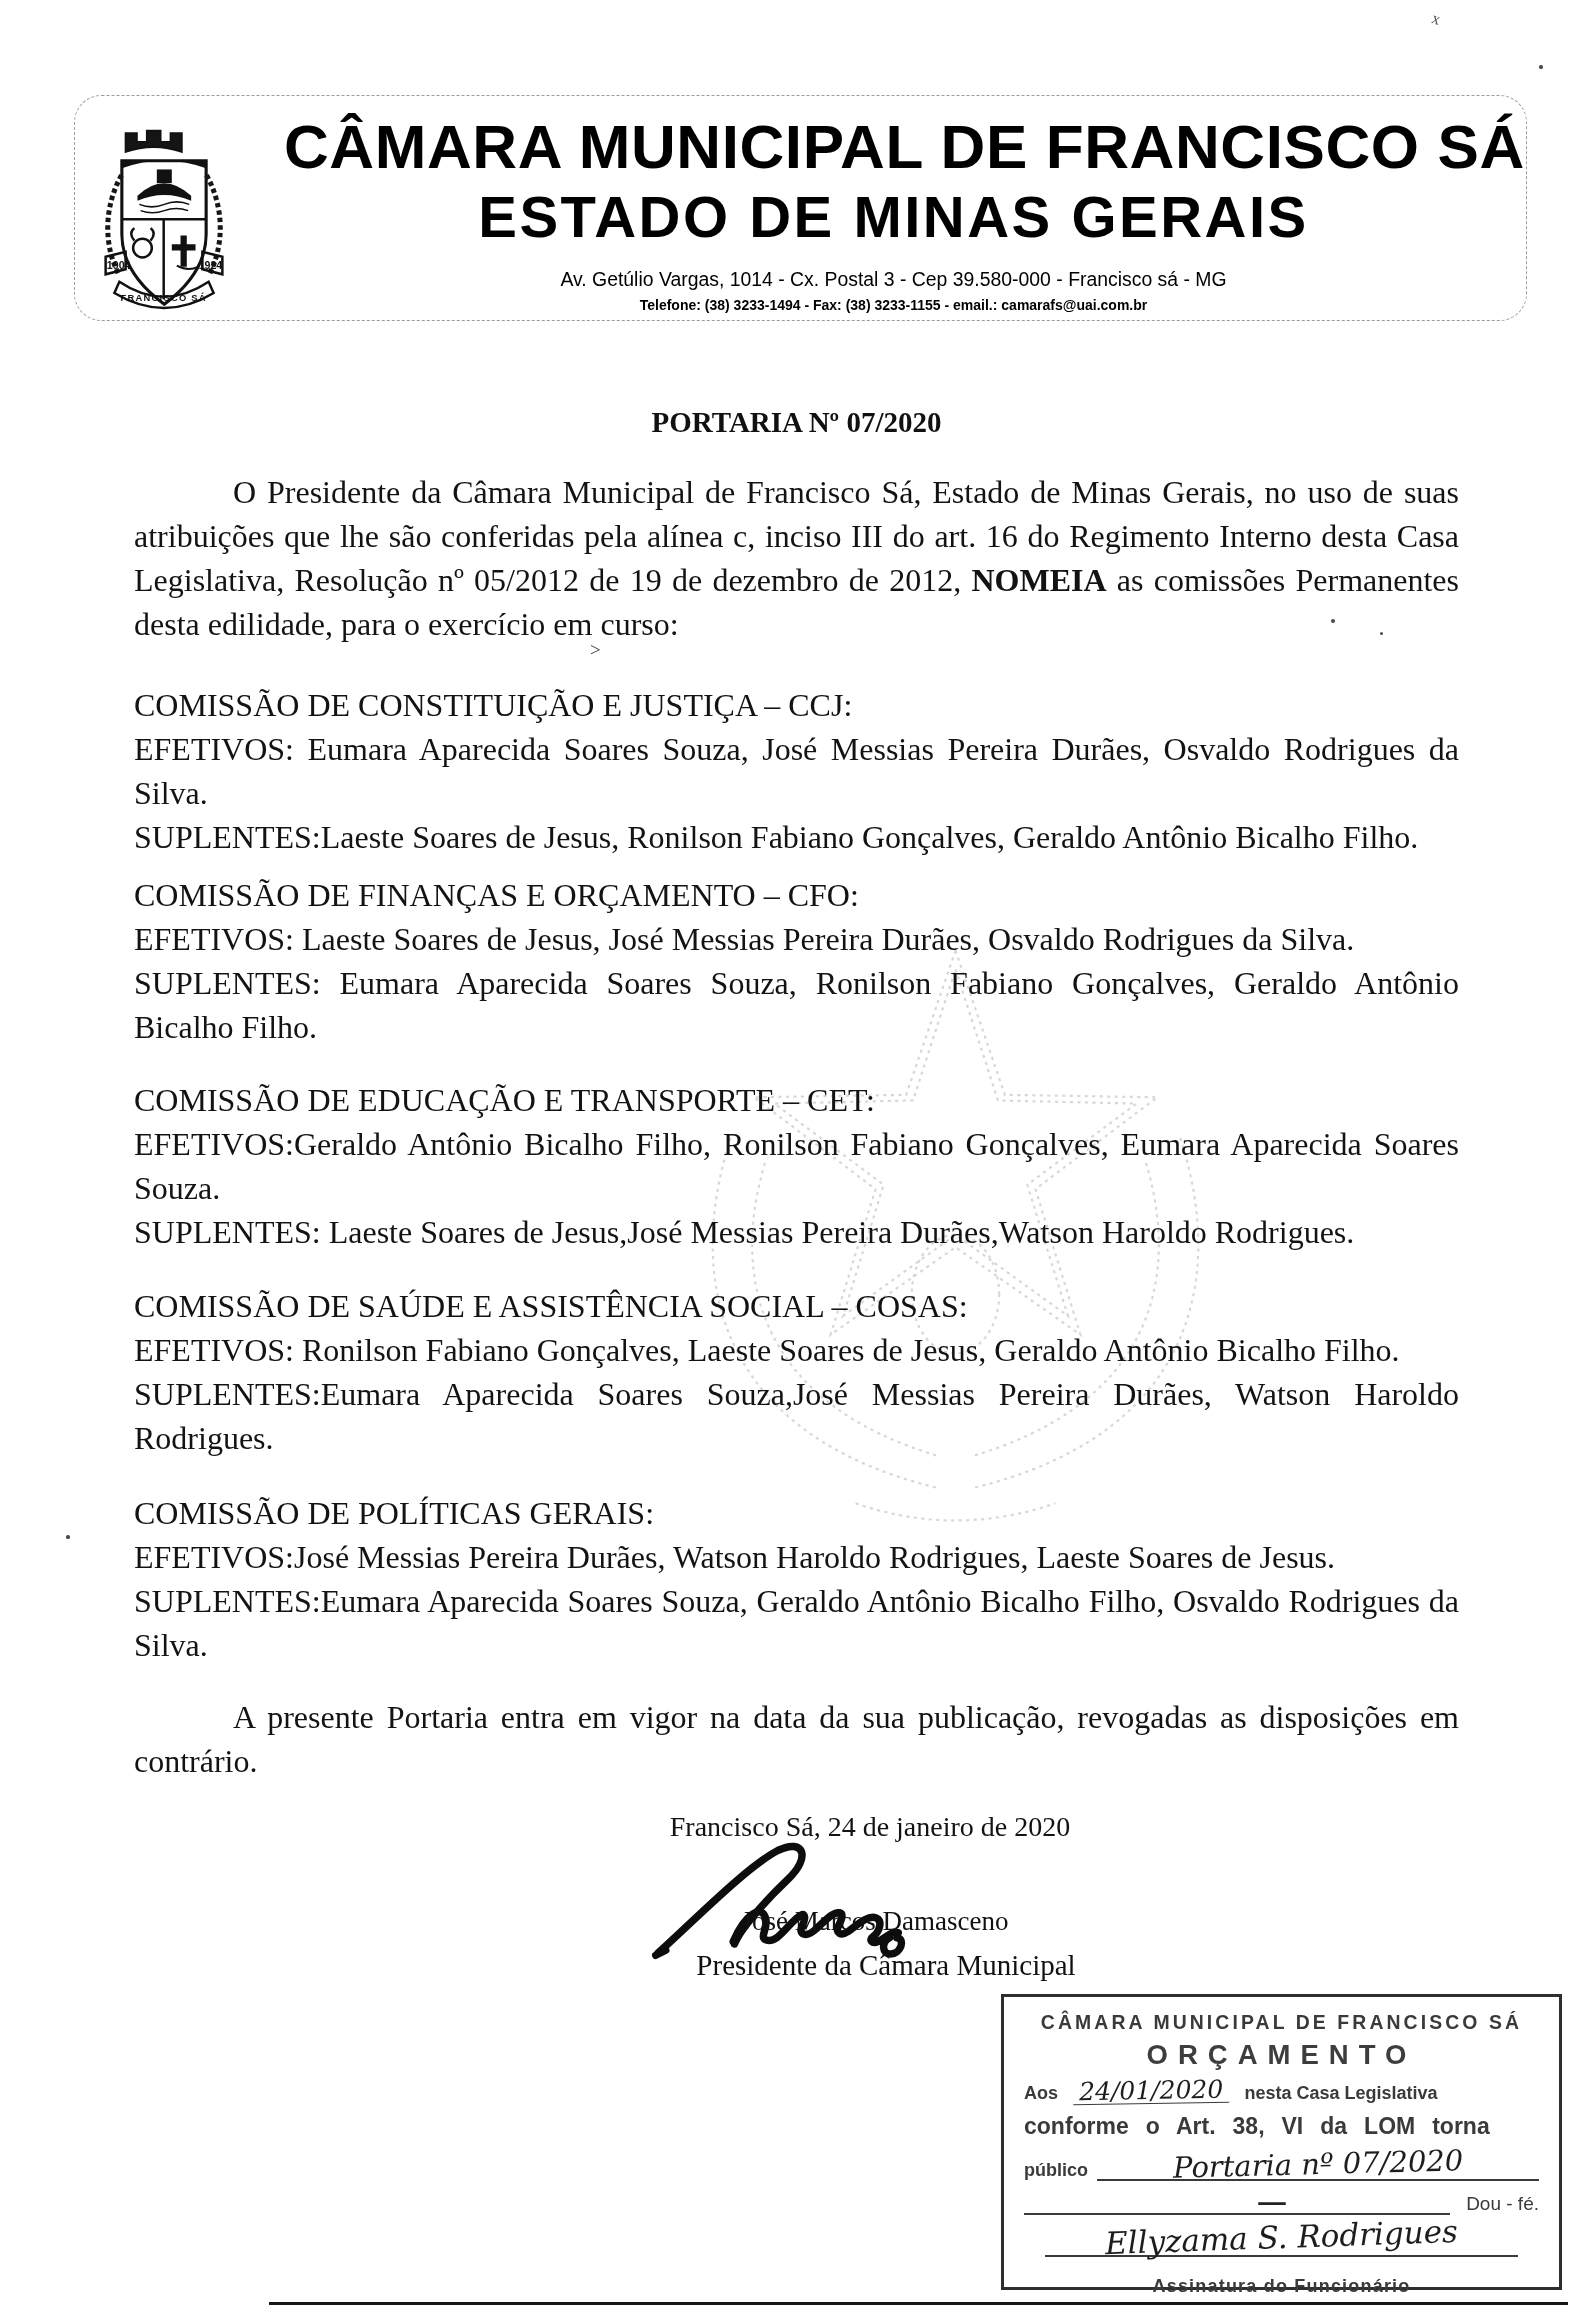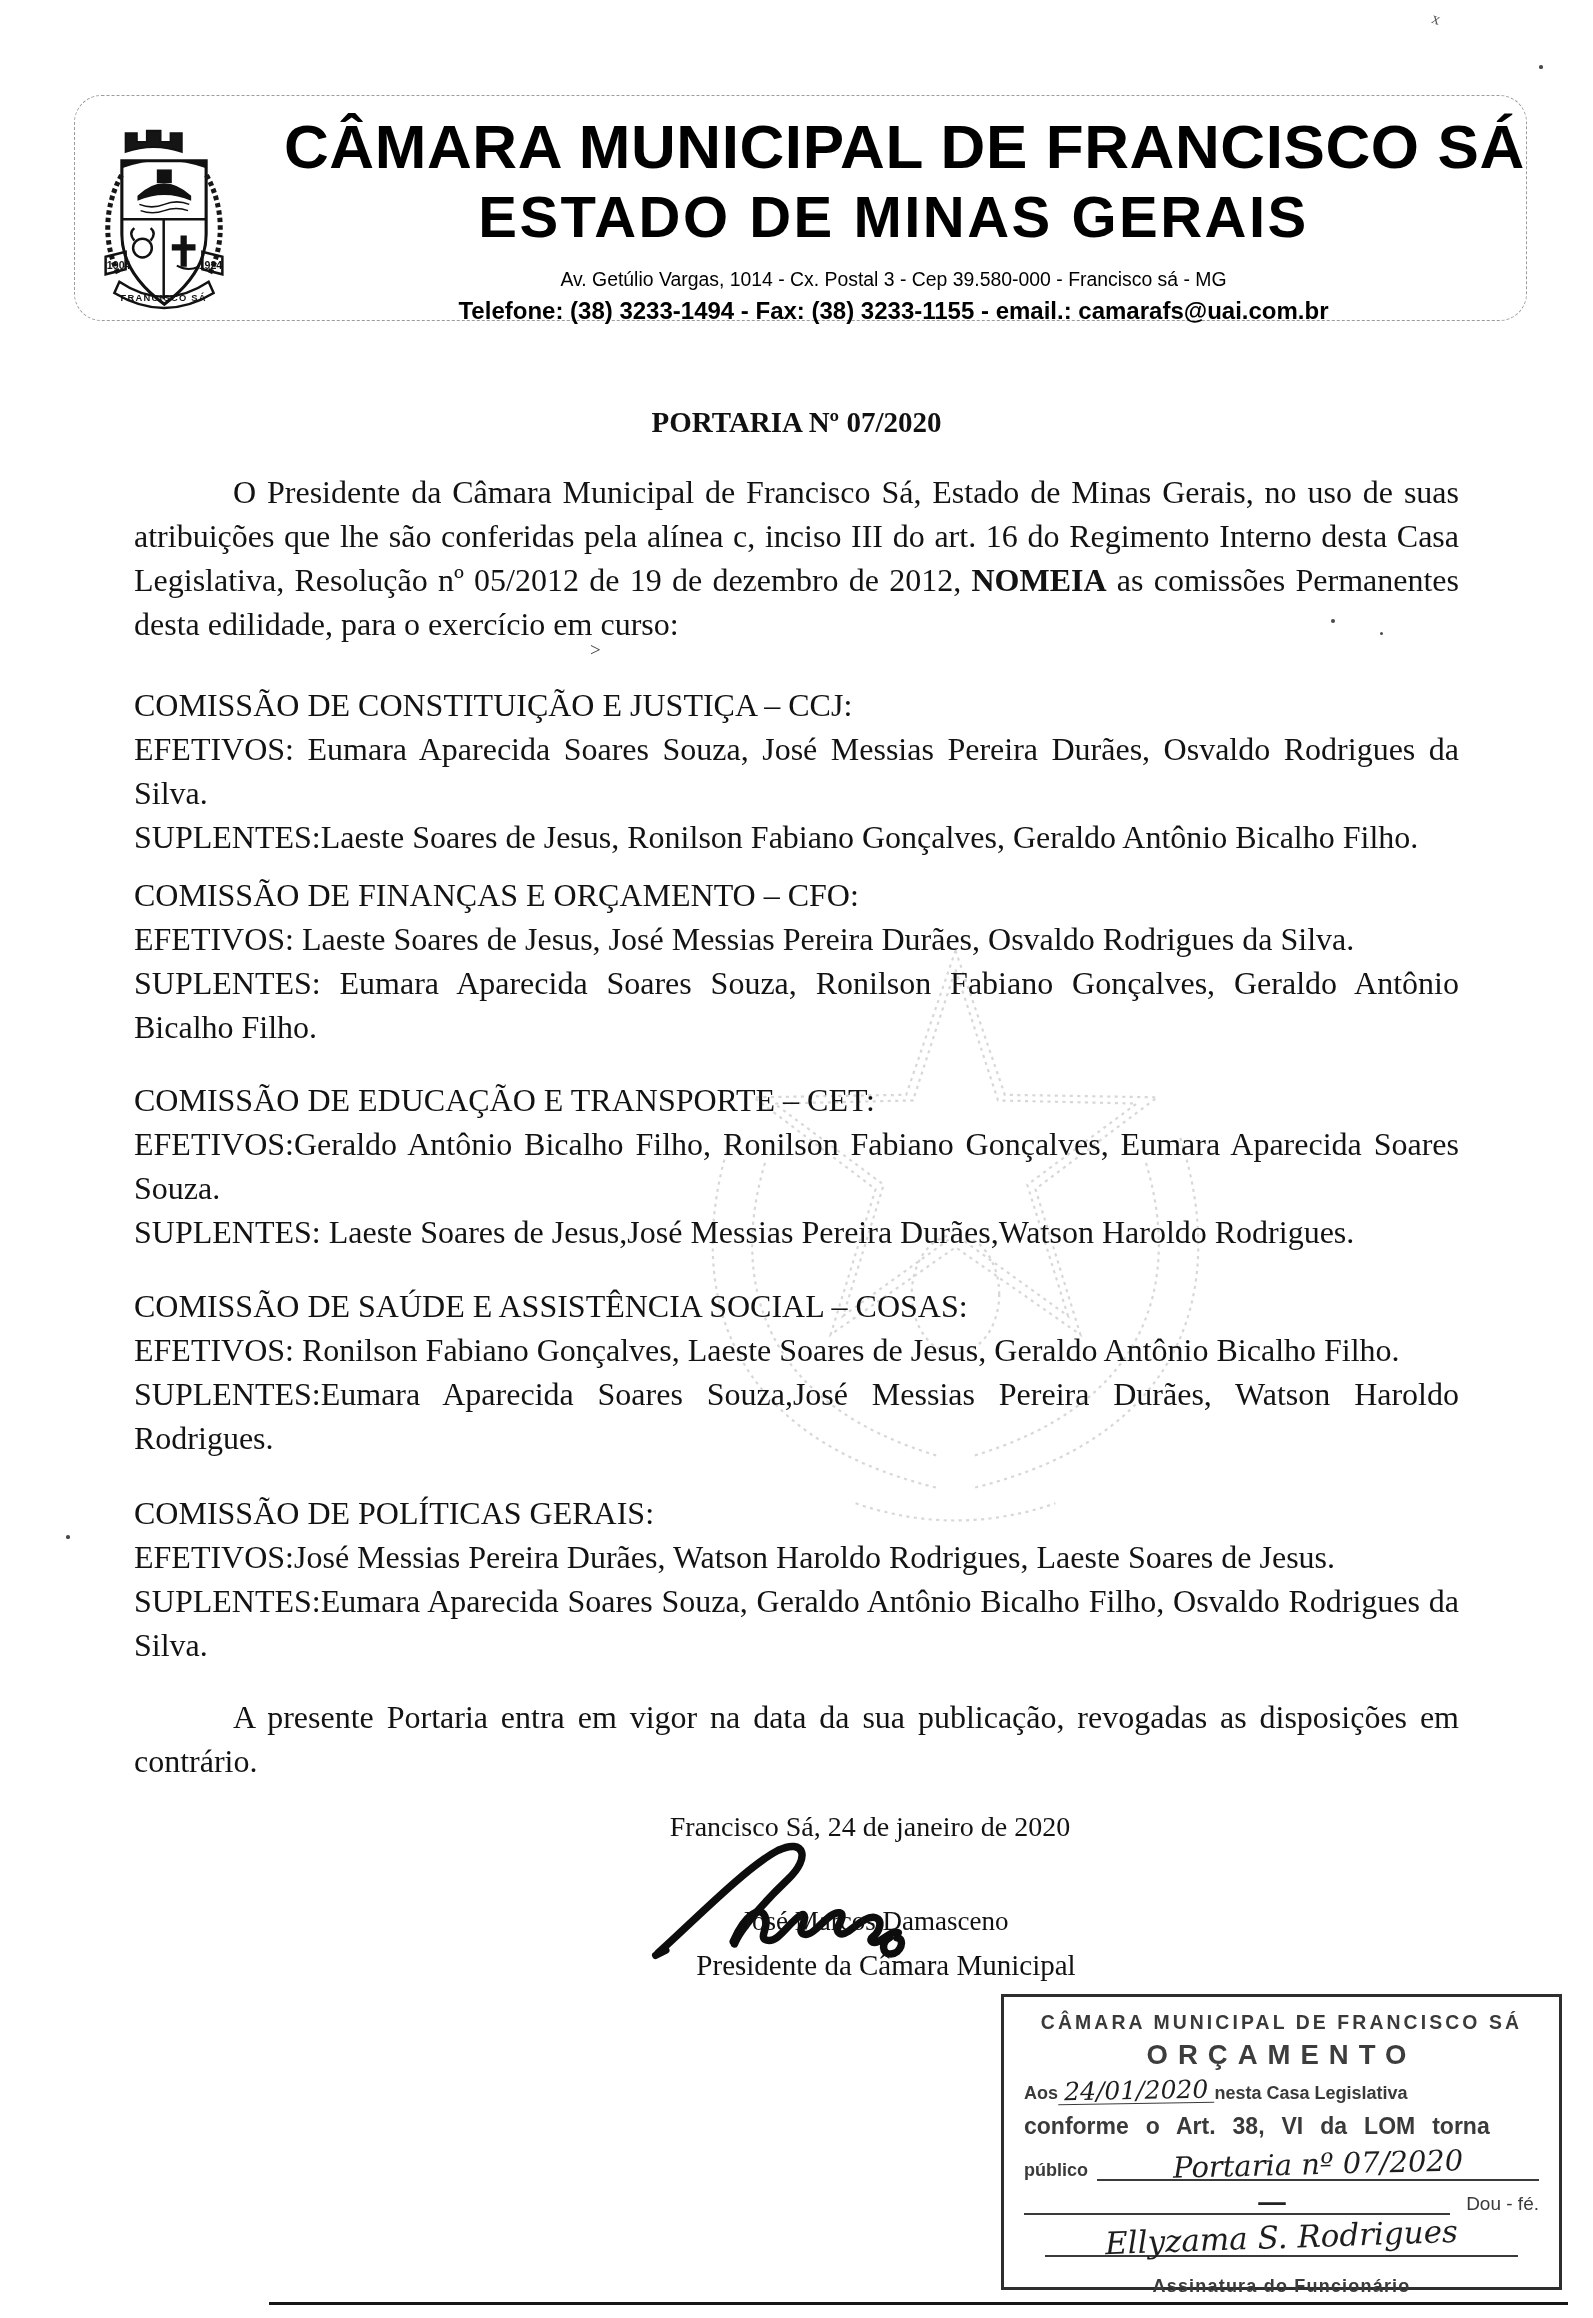--- a/index.html
+++ b/index.html
@@ -7,21 +7,21 @@
         font-family:"Liberation Serif",serif;color:#151515;}
   
   .header-box{position:absolute;left:74px;top:95px;width:1451px;height:224px;
               border:1.9px dashed #9b9b9b;border-radius:27.5px;}
   .logo{position:absolute;left:103px;top:112px;width:122px;height:201px;}
   .header-text{position:absolute;left:284px;top:114px;width:1219px;text-align:center;
                font-family:"Liberation Sans",sans-serif;color:#000;}
   .org-name{font-size:62px;font-weight:bold;line-height:65px;white-space:nowrap;letter-spacing:0.6px;}
   .org-state{font-size:58px;font-weight:bold;line-height:60px;margin-top:7.5px;white-space:nowrap;letter-spacing:2.5px;}
   .org-address{font-size:19.4px;font-weight:normal;margin-top:21px;white-space:nowrap;}
-  .org-contact{font-size:24px;font-weight:bold;margin-top:6.2px;white-space:nowrap;}
+  .org-contact{font-size:14px;font-weight:bold;margin-top:6.2px;white-space:nowrap;}
   
   .btxt{position:absolute;left:134px;width:1325px;font-size:32px;line-height:44px;
         text-align:justify;color:#131313;}
   .doc-title{position:absolute;left:134px;top:406px;width:1325px;text-align:center;
              font-size:29px;font-weight:bold;color:#111;}
   .indent{text-indent:99px;}
   .bold{font-weight:bold;}
   .sec-head{font-weight:normal;}
   .sec1{top:683px;} .sec2{top:873px;} .sec3{top:1078px;} .sec4{top:1284px;} .sec5{top:1491px;}
   .intro{top:470px;} .closing{top:1695px;}
@@ -33,21 +33,21 @@
   .signer-title{position:absolute;top:1949px;left:886px;transform:translateX(-50%);
                 font-size:29px;white-space:nowrap;color:#111;}
   
   .watermark{position:absolute;left:587px;top:894px;width:737px;height:644px;opacity:.55;}
   
   .stamp{position:absolute;left:1001px;top:1994px;width:561px;height:296px;box-sizing:border-box;
          border:3.1px solid #2e2e2e;padding:13.7px 20px 7.5px;font-family:"Liberation Sans",sans-serif;
          color:#333;background:rgba(255,255,255,.0);}
   .stamp-org{font-size:19.4px;font-weight:bold;letter-spacing:3.1px;text-align:center;white-space:nowrap;color:#3a3a3a;}
   .stamp-title{font-size:27.5px;font-weight:bold;letter-spacing:10px;text-align:center;margin-top:5px;color:#3d3d3d;}
-  .stamp-row{display:flex;align-items:flex-end;margin-top:7.5px;font-size:18px;font-weight:bold;color:#3a3a3a;}
+  .stamp-row{display:flex;align-items:flex-end;margin-top:7.5px;font-size:18px;font-weight:bold;color:#3a3a3a;gap:15px;}
   .hand{font-family:"DejaVu Serif",serif;font-style:italic;color:#1d1d1d;font-weight:normal;}
   .hand-date{font-size:25px;line-height:25px;border-bottom:1.9px solid #3a3a3a;padding:0 6.2px;transform:rotate(-1deg);}
   .stamp-row .grow{flex:1;}
   .conforme{margin-top:8.7px;font-size:23px;font-weight:bold;word-spacing:10.6px;color:#3a3a3a;}
   .publico-row{display:flex;align-items:flex-end;margin-top:8.7px;}
   .publico-label{font-size:18px;font-weight:bold;color:#3a3a3a;}
   .publico-line{flex:1;border-bottom:2.5px solid #3a3a3a;text-align:center;margin-left:8.7px;}
   .hand-subject{font-size:29px;line-height:30px;transform:rotate(-1.5deg);display:inline-block;}
   .doufe-row{display:flex;align-items:flex-end;margin-top:10px;}
   .doufe-line{flex:1.4;border-bottom:2.5px solid #3a3a3a;position:relative;height:22.5px;}

